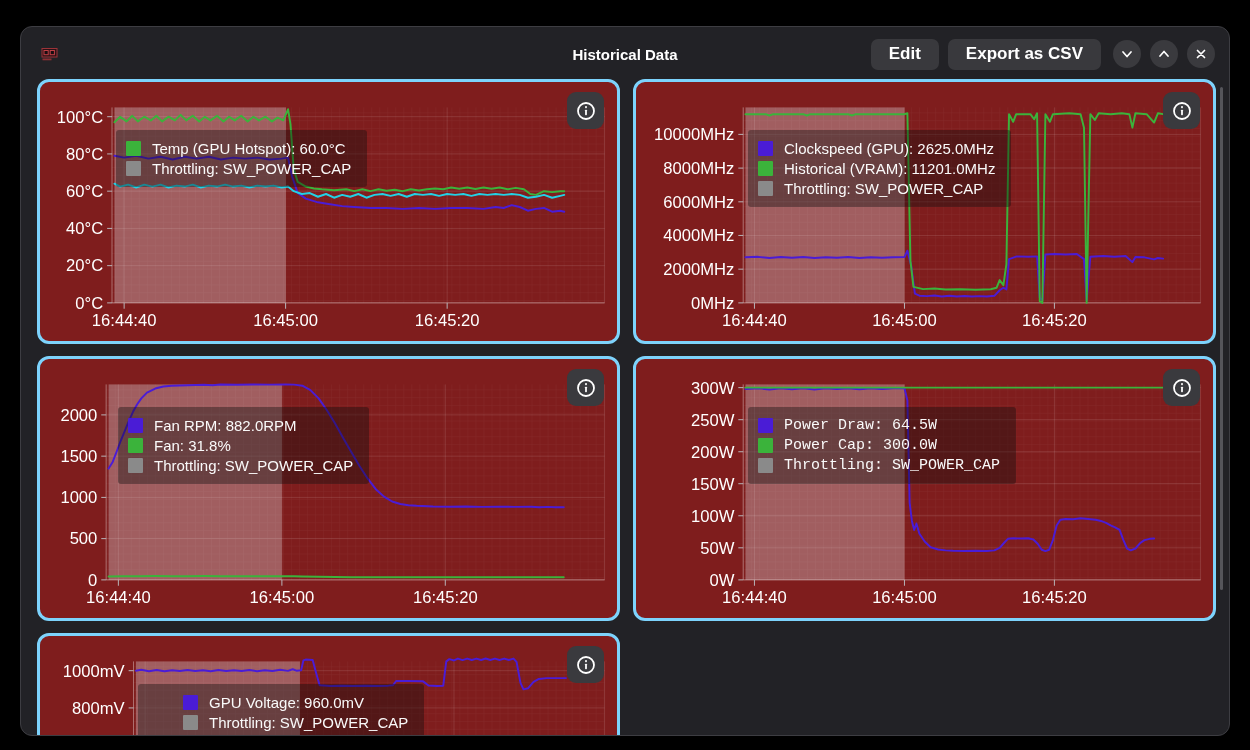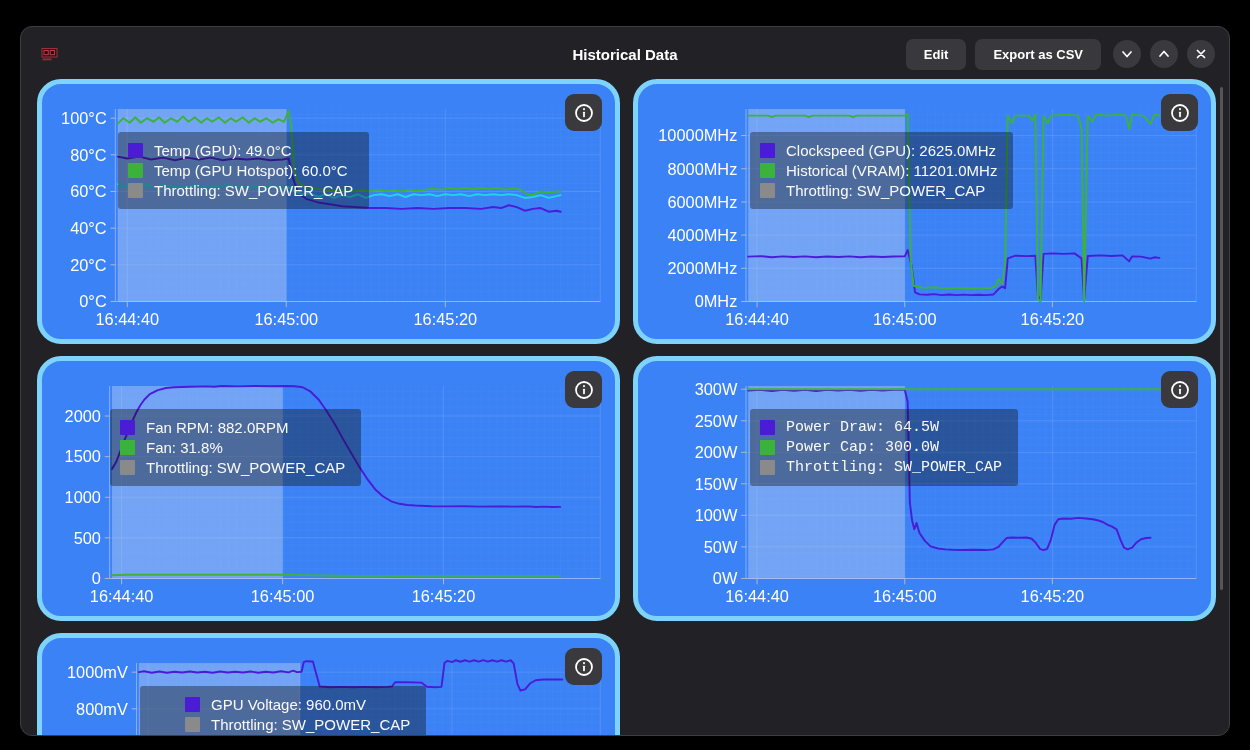--- a/index.html
+++ b/index.html
@@ -7,28 +7,28 @@
          font-family:"Liberation Sans", sans-serif;color:#fff;}
   .window{position:absolute;left:20px;top:20px;width:1210px;height:710px;
           background:#222226;border:1px solid #3d3d42;border-radius:12px;
           overflow:hidden;box-sizing:border-box;margin-top:6px;}
   
   .header{position:relative;height:54px;display:flex;align-items:center;padding:0 14px;}
   .app-icon{width:18px;height:17px;margin-left:6px;}
   .title{position:absolute;left:50%;transform:translateX(-50%);font-weight:700;font-size:15px;}
   .actions{margin-left:auto;display:flex;align-items:center;gap:9px;}
   .hbtn{background:#39393d;border:none;color:#fff;font-family:inherit;font-weight:700;
-        font-size:13px;border-radius:7px;height:31px;padding:0 18px;cursor:pointer;}
+        font-size:17px;border-radius:7px;height:31px;padding:0 18px;cursor:pointer;}
   .hbtn.export{margin-right:3px;}
   .circle{width:28px;height:28px;border-radius:50%;background:#3a3a3e;border:none;
           display:flex;align-items:center;justify-content:center;padding:0;cursor:pointer;}
   
   .content{position:absolute;left:16px;top:52px;display:grid;
            grid-template-columns:583px 583px;grid-auto-rows:265px;gap:12px 13px;}
-  .card{position:relative;background:#3b82f6;border:5px solid #7dd3fc;border-radius:24px;
+  .card{position:relative;background:#7f1d1d;border:3px solid #7dd3fc;border-radius:12px;
         box-sizing:border-box;overflow:hidden;}
   .card svg.chart{position:absolute;left:0;top:0;width:100%;height:100%;}
   .infobtn{position:absolute;top:10px;right:13px;width:37px;height:37px;border:none;
            background:#3a3a3e;border-radius:9px;display:flex;align-items:center;
            justify-content:center;cursor:pointer;padding:0;}
   .legend{position:absolute;top:48px;background:rgba(12,12,14,0.38);border-radius:3px;
           padding:10px 16px 10px 10px;display:flex;flex-direction:column;gap:3px;}
   .lrow{display:flex;align-items:center;gap:11px;}
   .sw{width:15px;height:15px;border-radius:1px;flex:none;}
   .lt{font-size:15px;color:#fafafa;white-space:nowrap;}
@@ -112,24 +112,20 @@
             <line x1="247.6" y1="226" x2="247.6" y2="232" stroke="#b8b8bc"></line>
             <text x="247.6" y="250" text-anchor="middle" font-size="17" fill="#ffffff">16:45:00</text>
             <line x1="412.9" y1="226" x2="412.9" y2="232" stroke="#b8b8bc"></line>
             <text x="412.9" y="250" text-anchor="middle" font-size="17" fill="#ffffff">16:45:20</text>
             <polyline points="72.5,75.5 82.4,77.4 94.8,75.5 107.2,78.4 119.6,76.5 132.0,79.3 144.4,76.5 156.8,78.4 169.1,76.5 181.5,79.3 193.9,77.4 206.3,78.4 218.7,77.4 231.1,79.3 243.5,78.4 250.1,77.4 254.2,96.5 260.0,113.6 268.3,119.3 280.7,123.1 293.1,125.0 305.5,127.0 317.9,127.9 334.4,128.9 350.9,128.9 367.4,129.8 384.0,128.9 400.5,129.8 417.0,128.9 433.5,128.9 450.1,129.8 462.5,127.9 470.7,128.9 479.0,126.0 487.2,127.9 495.5,131.7 503.8,129.8 512.0,128.9 520.3,132.7 528.6,131.7 532.7,132.7" fill="none" stroke="#4a1cd6" stroke-width="2" stroke-linejoin="round" stroke-linecap="round"></polyline>
             <polyline points="72.5,41.2 78.3,35.5 84.9,40.3 90.7,34.6 96.4,40.3 103.0,35.5 109.7,39.3 115.4,34.6 121.2,40.3 127.8,35.5 134.4,39.3 140.2,33.6 146.0,39.3 152.6,34.6 159.2,40.3 165.0,35.5 170.8,39.3 177.4,34.6 184.0,40.3 189.8,35.5 195.6,39.3 202.2,34.6 208.8,40.3 214.6,35.5 220.4,39.3 227.0,35.5 233.6,40.3 239.4,36.5 245.2,39.3 250.1,27.9 252.6,43.1 255.9,88.9 260.0,102.2 268.3,107.0 276.6,108.9 284.8,109.8 297.2,110.8 309.6,109.8 317.9,111.7 326.1,109.8 334.4,111.7 342.7,109.8 350.9,111.3 359.2,110.2 367.4,111.7 375.7,109.8 384.0,111.1 392.2,109.8 400.5,108.9 408.8,109.8 417.0,107.9 425.3,109.2 433.5,107.9 441.8,109.4 450.1,107.9 458.3,109.2 466.6,107.9 474.9,109.8 483.1,108.3 491.4,109.8 498.0,114.6 503.8,115.5 512.0,111.7 520.3,112.7 528.6,111.7 532.7,111.7" fill="none" stroke="#3bb33b" stroke-width="2" stroke-linejoin="round" stroke-linecap="round"></polyline>
             <polyline points="72.5,104.1 78.3,107.0 86.5,105.0 94.8,107.9 103.0,105.0 111.3,107.0 119.6,105.0 127.8,107.9 136.1,106.0 144.4,107.0 152.6,105.0 160.9,107.9 169.1,106.0 177.4,107.0 185.7,105.0 193.9,107.0 202.2,106.0 210.5,107.9 218.7,106.0 227.0,107.0 235.2,106.0 243.5,107.9 250.1,107.0 255.9,111.7 264.2,114.6 272.4,113.6 280.7,117.4 289.0,114.6 297.2,118.4 305.5,115.5 313.7,117.4 322.0,114.6 330.3,118.4 338.5,115.5 346.8,114.6 355.0,116.5 363.3,114.6 371.6,117.4 379.8,114.6 388.1,115.5 396.4,114.6 404.6,116.5 412.9,114.6 421.1,115.5 429.4,114.6 437.7,116.5 445.9,114.6 454.2,115.5 462.5,114.6 470.7,115.5 479.0,114.6 487.2,115.5 495.5,118.4 503.8,117.4 512.0,115.5 520.3,118.4 528.6,116.5 532.7,115.5" fill="none" stroke="#22d2e6" stroke-width="2" stroke-linejoin="round" stroke-linecap="round"></polyline>
           </svg>
         <div class="legend" style="left: 76px;">
             <div class="lrow">
-              <span class="sw" style="background: rgb(74, 28, 214);"></span>
-              <span class="lt">Temp (GPU): 49.0°C</span>
-            </div>
-            <div class="lrow">
               <span class="sw" style="background: rgb(59, 179, 59);"></span>
               <span class="lt">Temp (GPU Hotspot): 60.0°C</span>
             </div>
             <div class="lrow">
               <span class="sw" style="background: rgb(138, 138, 138);"></span>
               <span class="lt">Throttling: SW_POWER_CAP</span>
             </div>
           </div>
         <button class="infobtn">
           <svg width="20" height="20" viewBox="0 0 18 18">
@@ -235,21 +231,21 @@
             <text x="55" y="232.0" text-anchor="end" font-size="17" fill="#ffffff">0</text>
             <line x1="76.5" y1="226" x2="76.5" y2="232" stroke="#b8b8bc"></line>
             <text x="76.5" y="250" text-anchor="middle" font-size="17" fill="#ffffff">16:44:40</text>
             <line x1="243.8" y1="226" x2="243.8" y2="232" stroke="#b8b8bc"></line>
             <text x="243.8" y="250" text-anchor="middle" font-size="17" fill="#ffffff">16:45:00</text>
             <line x1="411.0" y1="226" x2="411.0" y2="232" stroke="#b8b8bc"></line>
             <text x="411.0" y="250" text-anchor="middle" font-size="17" fill="#ffffff">16:45:20</text>
             <polyline points="66.5,112.1 70.7,105.3 74.9,94.4 79.0,83.4 83.2,73.3 87.4,63.1 91.6,53.8 95.8,46.3 100.0,40.3 105.8,34.4 114.2,30.2 122.5,28.1 130.9,27.3 147.6,26.8 164.3,26.4 172.7,26.8 181.0,26.0 197.8,26.4 214.5,26.0 231.2,26.2 247.9,26.0 256.3,26.2 264.7,27.3 273.0,31.9 281.4,40.3 289.7,52.2 298.1,65.7 306.5,80.9 314.8,95.2 323.2,109.5 331.5,122.2 339.9,133.2 348.3,140.8 356.6,145.8 365.0,148.4 373.3,149.6 381.7,150.2 398.4,150.9 415.1,151.1 431.9,150.9 448.6,151.3 465.3,151.1 482.0,151.3 498.8,151.1 507.1,151.7 515.5,151.3 523.8,151.7 532.2,151.6" fill="none" stroke="#4a1cd6" stroke-width="2" stroke-linejoin="round" stroke-linecap="round"></polyline>
             <polyline points="66.5,222.6 80.7,222.2 97.4,222.2 114.2,222.1 130.9,222.2 147.6,222.2 164.3,222.1 181.0,222.2 197.8,222.2 214.5,222.2 231.2,222.2 247.9,222.2 256.3,222.3 264.7,222.5 281.4,222.8 298.1,223.1 314.8,223.3 331.5,223.3 348.3,223.3 365.0,223.4 381.7,223.3 398.4,223.3 415.1,223.3 431.9,223.3 448.6,223.3 465.3,223.3 482.0,223.3 498.8,223.3 515.5,223.3 532.2,223.3" fill="none" stroke="#3bb33b" stroke-width="2" stroke-linejoin="round" stroke-linecap="round"></polyline>
           </svg>
-        <div class="legend" style="left: 68px;">
+        <div class="legend" style="left: 78px;">
             <div class="lrow">
               <span class="sw" style="background: rgb(74, 28, 214);"></span>
               <span class="lt">Fan RPM: 882.0RPM</span>
             </div>
             <div class="lrow">
               <span class="sw" style="background: rgb(59, 179, 59);"></span>
               <span class="lt">Fan: 31.8%</span>
             </div>
             <div class="lrow">
               <span class="sw" style="background: rgb(138, 138, 138);"></span>

